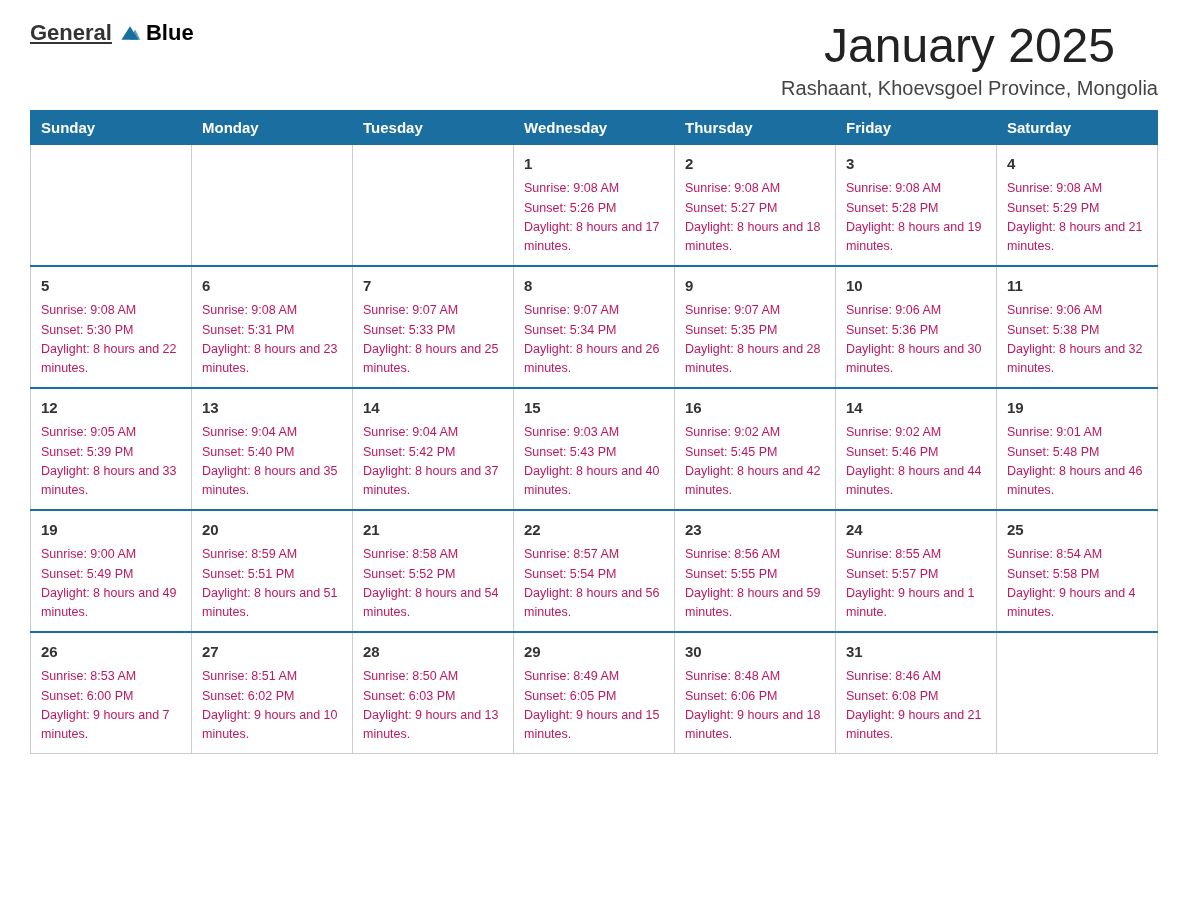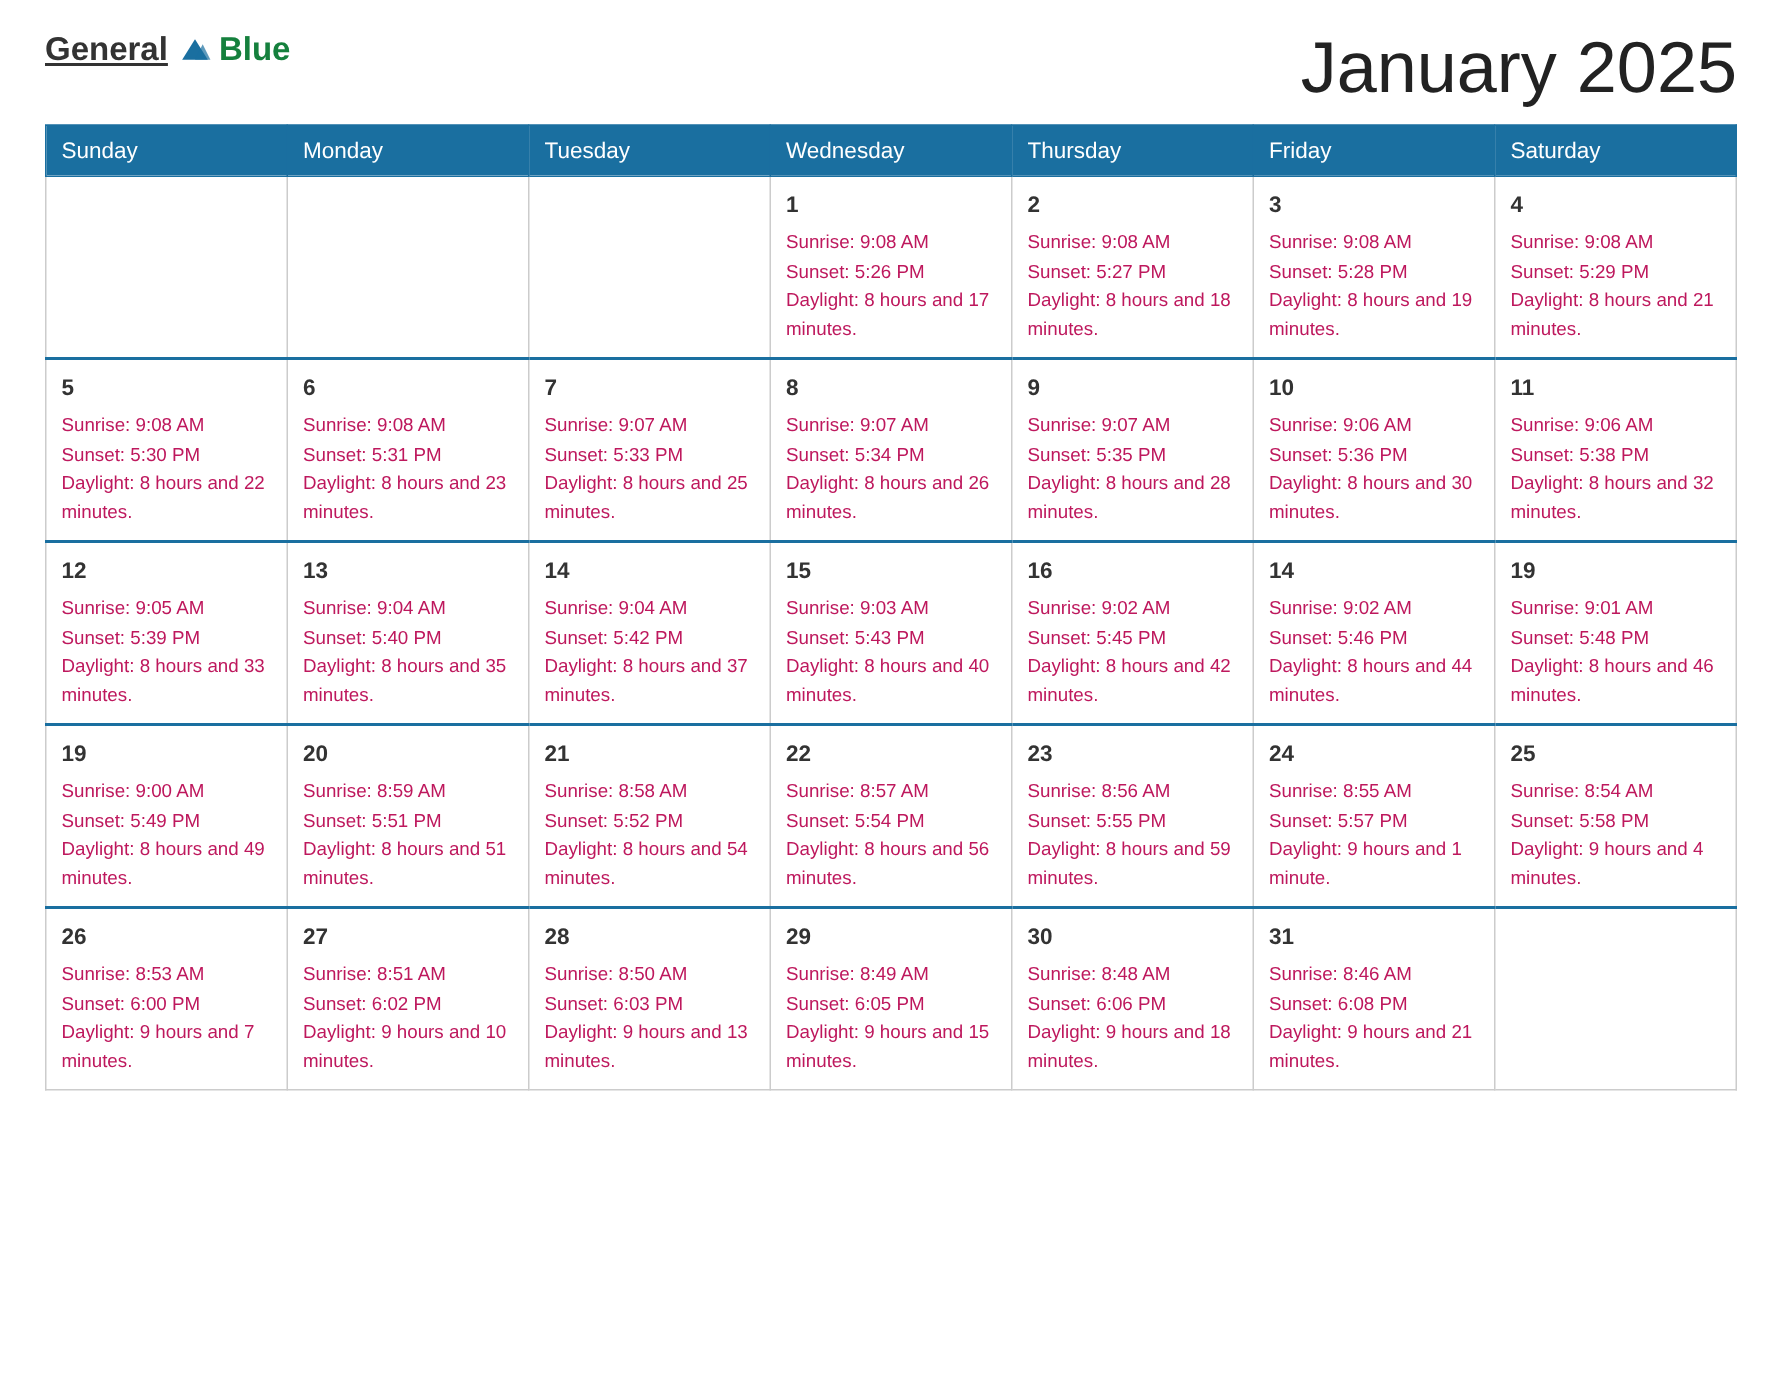--- a/index.html
+++ b/index.html
@@ -24,21 +24,21 @@
     }
     .logo-text-general {
       font-size: 22px;
       font-weight: bold;
       color: #333;
       text-decoration: underline;
     }
     .logo-text-blue {
       font-size: 22px;
       font-weight: bold;
-      color: #15803d;
+      color: #000000;
     }
     .logo-icon {
       width: 24px;
       height: 24px;
       margin-left: 2px;
     }
     .title-section {
       text-align: center;
     }
     .page-title {
@@ -54,21 +54,21 @@
     }
     .calendar {
       width: 100%;
       border-collapse: collapse;
       margin-top: 8px;
     }
     .calendar thead tr th {
       background-color: #1a6fa0;
       color: #fff;
       font-size: 15px;
-      font-weight: normal;
+      font-weight: bold;
       padding: 8px 10px;
       text-align: left;
       border: 1px solid #1a6fa0;
     }
     .calendar tbody tr td {
       vertical-align: top;
       padding: 8px 10px;
       border: 1px solid #ccc;
       font-size: 13px;
       line-height: 1.5;
@@ -100,20 +100,21 @@
   <div class="logo">
     <span class="logo-text-general">General</span>
     <svg class="logo-icon" viewBox="0 0 28 28" xmlns="http://www.w3.org/2000/svg">
       <polygon points="4,22 14,6 24,22" fill="#1a6fa0"></polygon>
       <polygon points="14,22 20,10 26,22" fill="#1a6fa0" opacity="0.7"></polygon>
     </svg>
     <span class="logo-text-blue">Blue</span>
   </div>
   <div class="title-section">
     <div class="page-title">January 2025</div>
+    <div class="subtitle">Rashaant, Khoevsgoel Province, Mongolia</div>
   </div>
 </div>
 
 <table class="calendar">
   <thead>
     <tr>
     <th>Sunday</th>
         <th>Monday</th>
         <th>Tuesday</th>
         <th>Wednesday</th>

